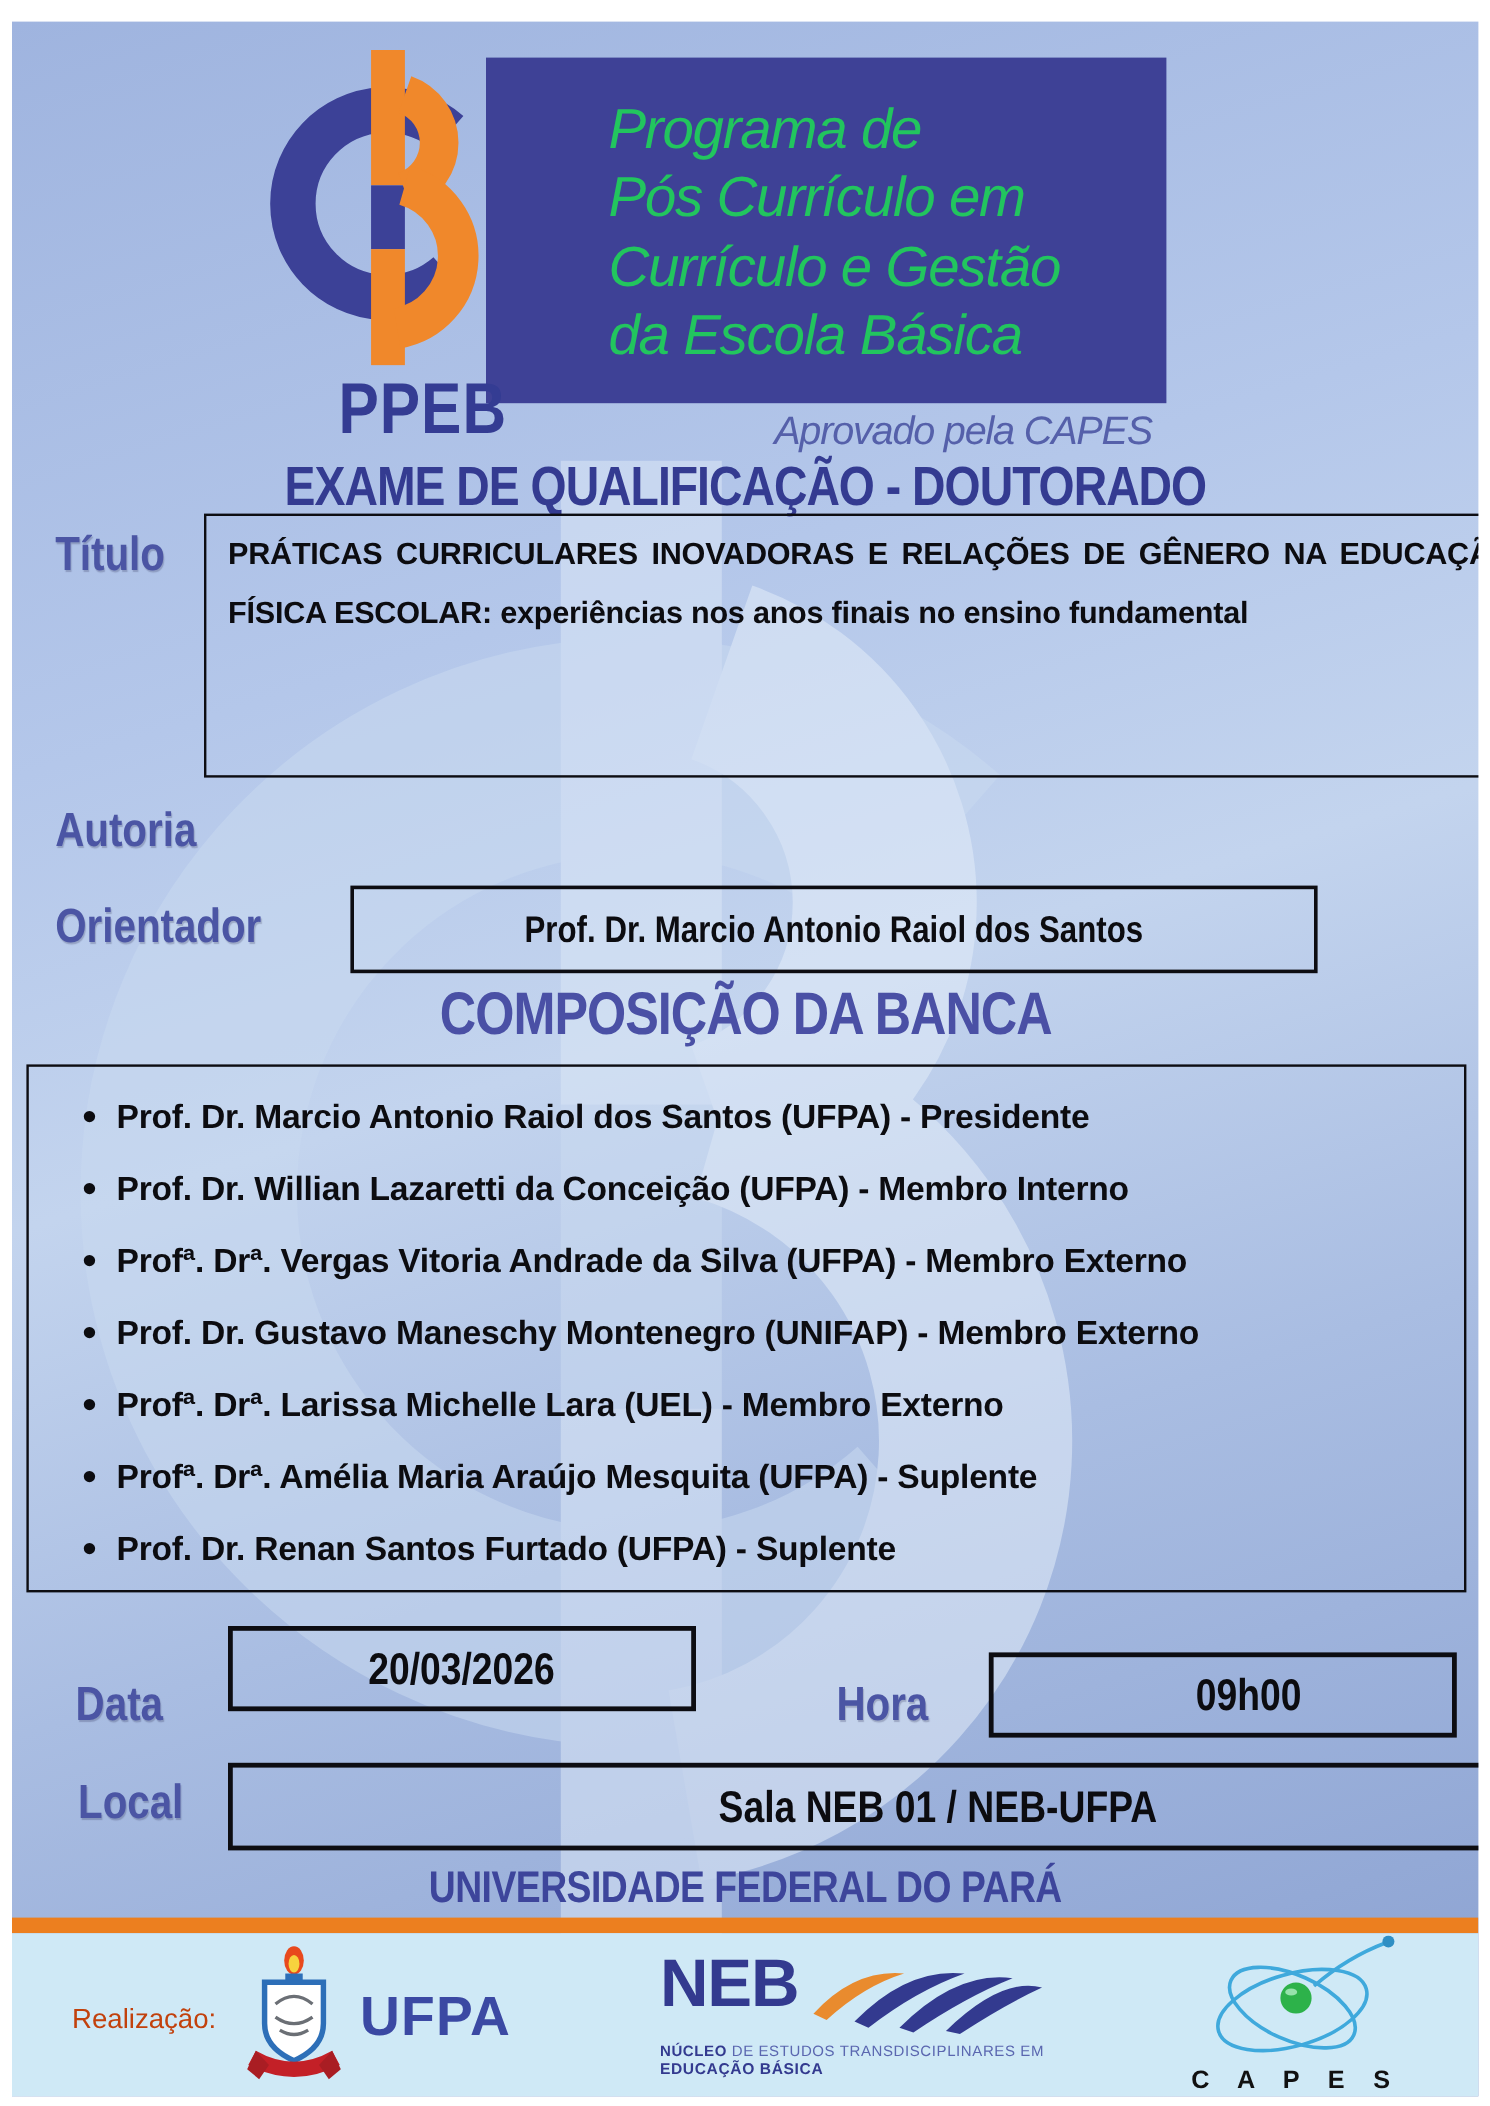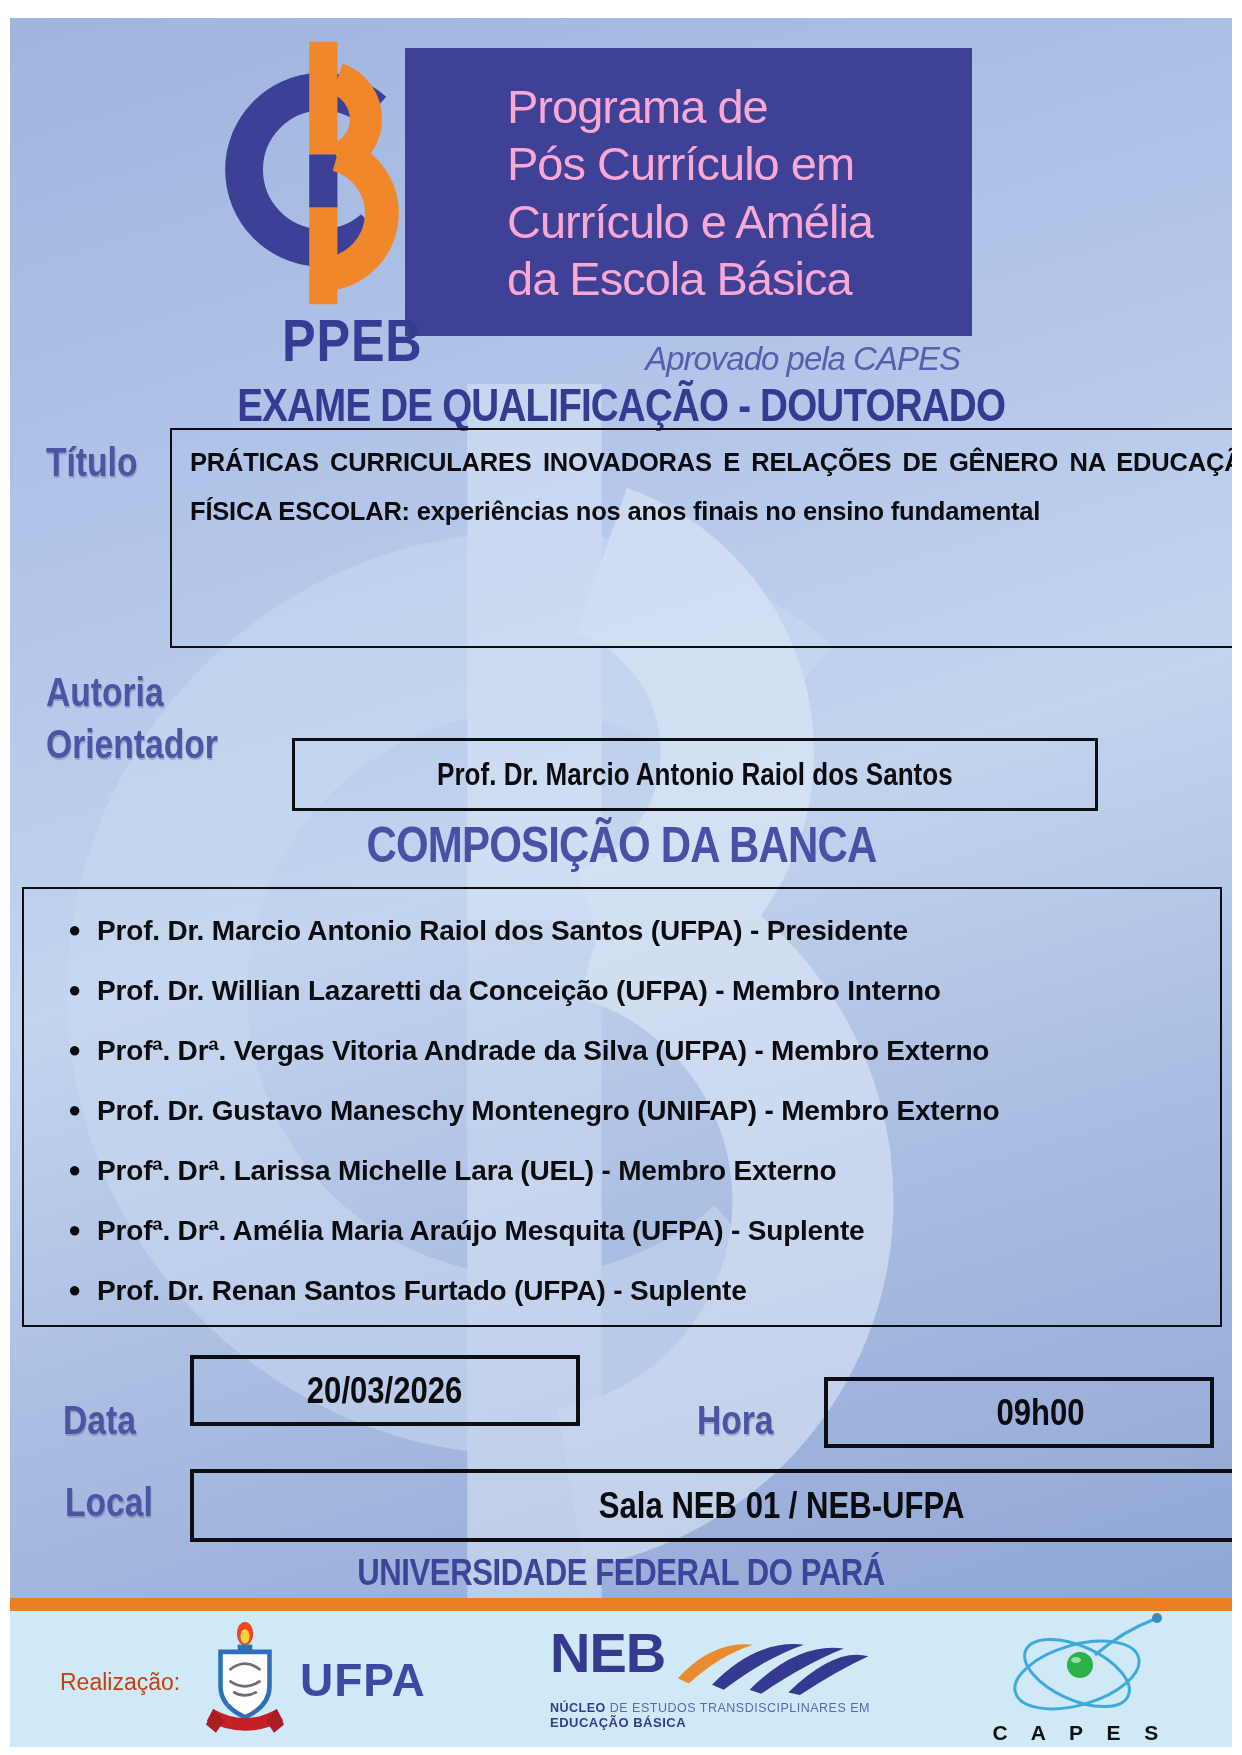--- a/index.html
+++ b/index.html
@@ -8,21 +8,21 @@
     font-family:"Liberation Sans","DejaVu Sans",sans-serif;
   }
   .canvas{
     position:absolute;left:10px;top:18px;width:1222px;height:1729px;overflow:hidden;
     background:linear-gradient(163deg,#9fb4df 0%,#b4c7ea 30%,#c3d4ee 48%,#a9bde2 68%,#93a9d6 90%,#8aa0d0 100%);
   }
   .abs{position:absolute;}
   .watermark{opacity:.55;pointer-events:none;}
   
   .banner{
-    background:#3e4196;color:#f9a8d4;
+    background:#3e4196;color:#22c55e;font-style:italic;
     font-size:47px;line-height:1.22;padding:30px 0 0 102px;box-sizing:border-box;
   }
   .banner .bline{display:block;letter-spacing:-1px;}
   .approval{color:#5560aa;font-style:italic;font-size:33px;letter-spacing:-1px;}
   .ppeb{color:#343c93;font-weight:bold;font-size:60px;letter-spacing:1px;}
   .cond{display:inline-block;transform:scaleX(.84);transform-origin:left center;}
   .condc{display:inline-block;transform:scaleX(.84);transform-origin:center center;}
   .heading{
     width:100%;text-align:center;color:#343b91;font-weight:bold;
   }
@@ -63,21 +63,21 @@
       <rect x="128" y="12" width="35" height="140" fill="#dbe7f7"></rect>
       <rect x="128" y="152" width="35" height="66" fill="#cbdbf1"></rect>
       <rect x="128" y="218" width="35" height="120" fill="#dbe7f7"></rect>
       <path d="M 163,58 A 53,53 0 0 1 163,158" fill="none" stroke="#e3edf9" stroke-width="40"></path>
       <path d="M 163,152 A 76,76 0 0 1 155,300" fill="none" stroke="#e3edf9" stroke-width="42"></path>
     </svg>
 
     <div class="abs banner box" style="left:395px;top:30px;width:567px;height:288px;border:none;">
       <span class="bline">Programa de</span>
       <span class="bline">Pós Currículo em</span>
-      <span class="bline">Currículo e Amélia</span>
+      <span class="bline">Currículo e Gestão</span>
       <span class="bline">da Escola Básica</span>
     </div>
 
     <svg class="abs" style="left:160px;top:14px;width:330px;height:290px;" viewBox="0 0 320 360" preserveAspectRatio="xMidYMid meet">
       <path d="M 208,98 A 97,97 0 1 0 208,244" fill="none" stroke="#3c4197" stroke-width="47"></path>
       <rect x="128" y="12" width="35" height="140" fill="#f0882b"></rect>
       <rect x="128" y="152" width="35" height="66" fill="#3c4197"></rect>
       <rect x="128" y="218" width="35" height="120" fill="#f0882b"></rect>
       <path d="M 163,58 A 53,53 0 0 1 163,158" fill="none" stroke="#f0882b" stroke-width="40"></path>
       <path d="M 163,152 A 76,76 0 0 1 155,300" fill="none" stroke="#f0882b" stroke-width="42"></path>
@@ -99,21 +99,21 @@
       <span class="cond">Título</span>
     </div>
     <div class="abs box" style="left:160px;top:410px;width:1112px;height:220px;border-width:2.5px;">
       <div class="titulo-text">PRÁTICAS CURRICULARES INOVADORAS E RELAÇÕES DE GÊNERO NA EDUCAÇÃO FÍSICA ESCOLAR: experiências nos anos finais no ensino fundamental</div>
     </div>
 
     <div class="abs field-label" style="left:36px;top:652px;">
       <span class="cond">Autoria</span>
     </div>
 
-    <div class="abs field-label" style="left:36px;top:704px;">
+    <div class="abs field-label" style="left:36px;top:732px;">
       <span class="cond">Orientador</span>
     </div>
     <div class="abs box center-val orientador-val" style="left:282px;top:720px;width:806px;height:73px;">
       <span class="condc">Prof. Dr. Marcio Antonio Raiol dos Santos</span>
     </div>
 
     <div class="abs heading composicao" style="left:0;top:798px;">
       <span class="condc">COMPOSIÇÃO DA BANCA</span>
     </div>
 

